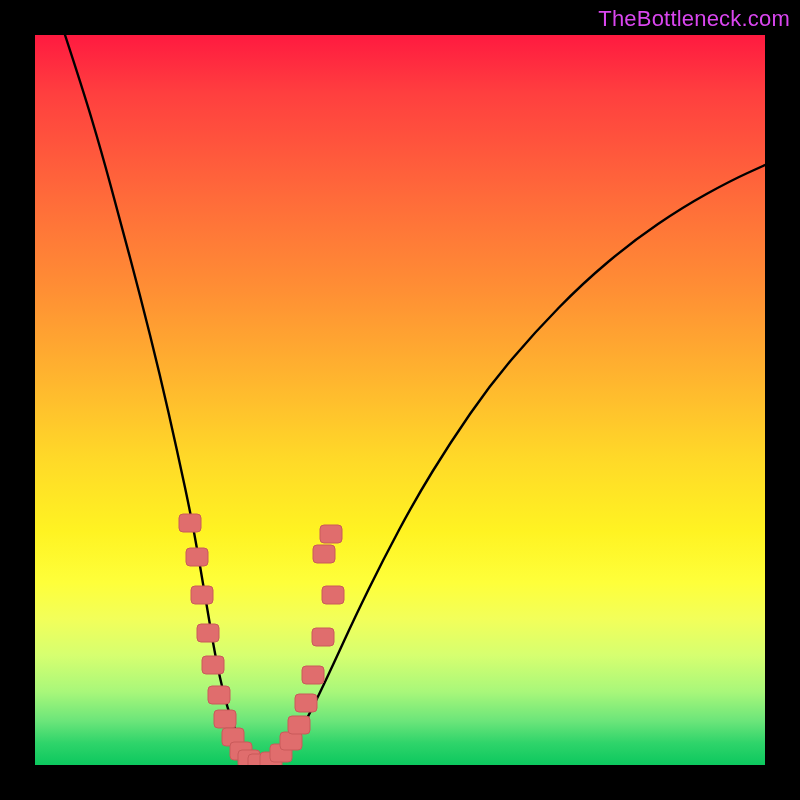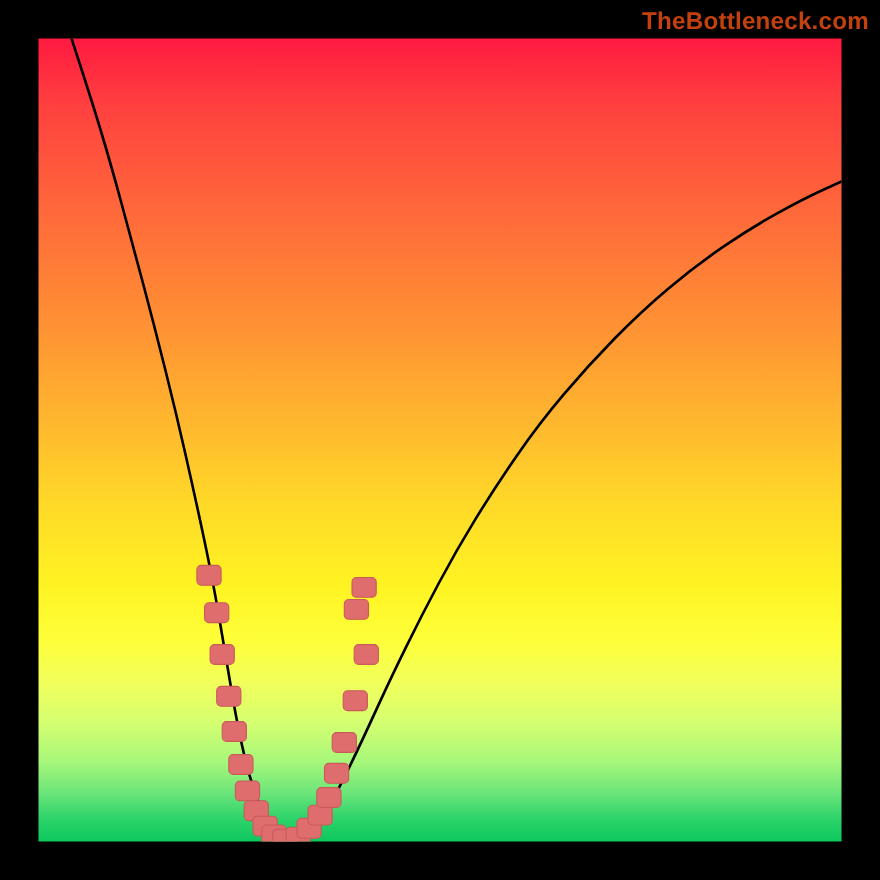--- a/index.html
+++ b/index.html
@@ -41,24 +41,24 @@
       #a8f77a 90%,
       #6be57a 94%,
       #2fd46a 97%,
       #0cc85e 100%
     );
   }
   .watermark {
     position: absolute;
     top: 6px;
     right: 10px;
-    color: #c2410c;
+    color: #d946ef;
     font-size: 22px;
     letter-spacing: 0.2px;
-    font-weight: 700;
+    font-weight: 400;
     user-select: none;
   }
   svg.curve {
     position: absolute;
     top: 0;
     left: 0;
     width: 730px;
     height: 730px;
   }
 </style>

